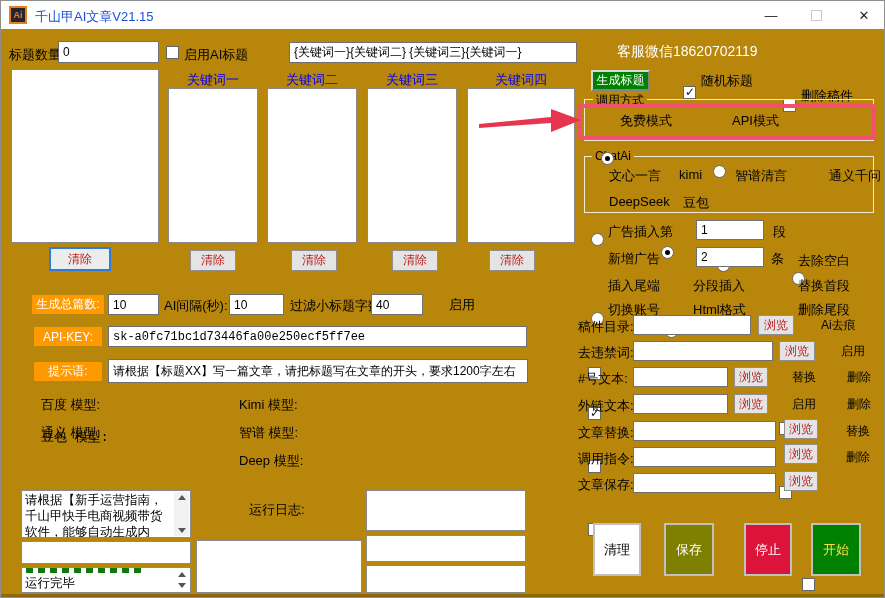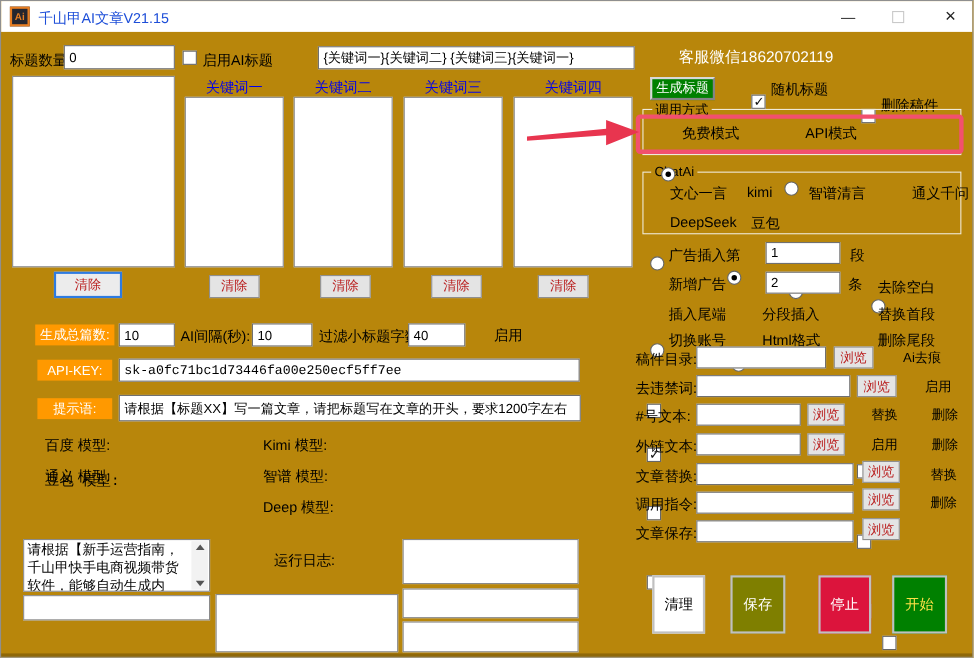--- a/index.html
+++ b/index.html
@@ -222,20 +222,28 @@
   </div>
 
   <div class="abs lbl" style="left:248px;top:500px;">运行日志:</div>
 
   <div class="abs box" style="left:365px;top:489px;width:160px;height:41px;"></div>
   <div class="abs box" style="left:20px;top:540px;width:170px;height:23px;"></div>
   <div class="abs box" style="left:195px;top:539px;width:166px;height:53px;"></div>
   <div class="abs box" style="left:365px;top:534px;width:160px;height:27px;"></div>
   <div class="abs box" style="left:365px;top:564px;width:160px;height:28px;"></div>
 
+  <div class="abs box" style="left:20px;top:566px;width:170px;height:26px;overflow:hidden;">
+    <div class="green-clip" style="position:absolute;left:4px;top:0;width:120px;"></div>
+    <div style="position:absolute;left:3px;top:7px;font-size:12.5px;">运行完毕</div>
+    <div class="sb" style="background:#fff;">
+        <span class="tri-up"></span>
+        <span class="tri-down"></span>
+      </div>
+  </div>
 
   <div class="abs squarebtn" style="left:592px;top:522px;width:48px;height:53px;background:#ffffff;color:#000;">清理</div>
   <div class="abs squarebtn" style="left:663px;top:522px;width:50px;height:53px;background:#7F7F00;color:#fff;">保存</div>
   <div class="abs squarebtn" style="left:743px;top:522px;width:48px;height:53px;background:#DC143C;color:#fff;">停止</div>
   <div class="abs squarebtn" style="left:810px;top:522px;width:50px;height:53px;background:#008000;color:#fde047;">开始</div>
 
   <div class="abs" style="left:0;top:593px;width:100%;height:5px;background:rgba(0,0,0,0.22);"></div>
 </div>
 
 </body></html>

